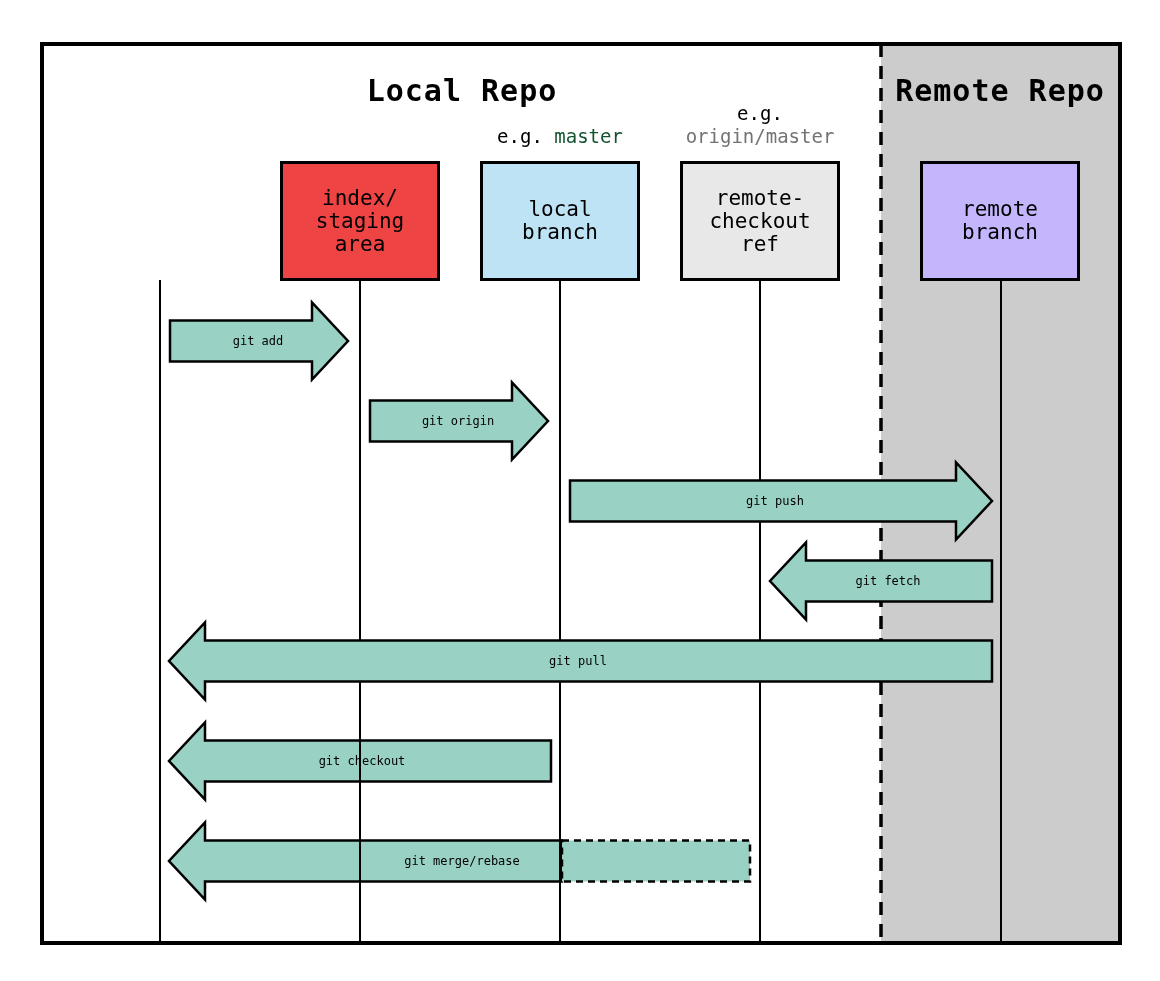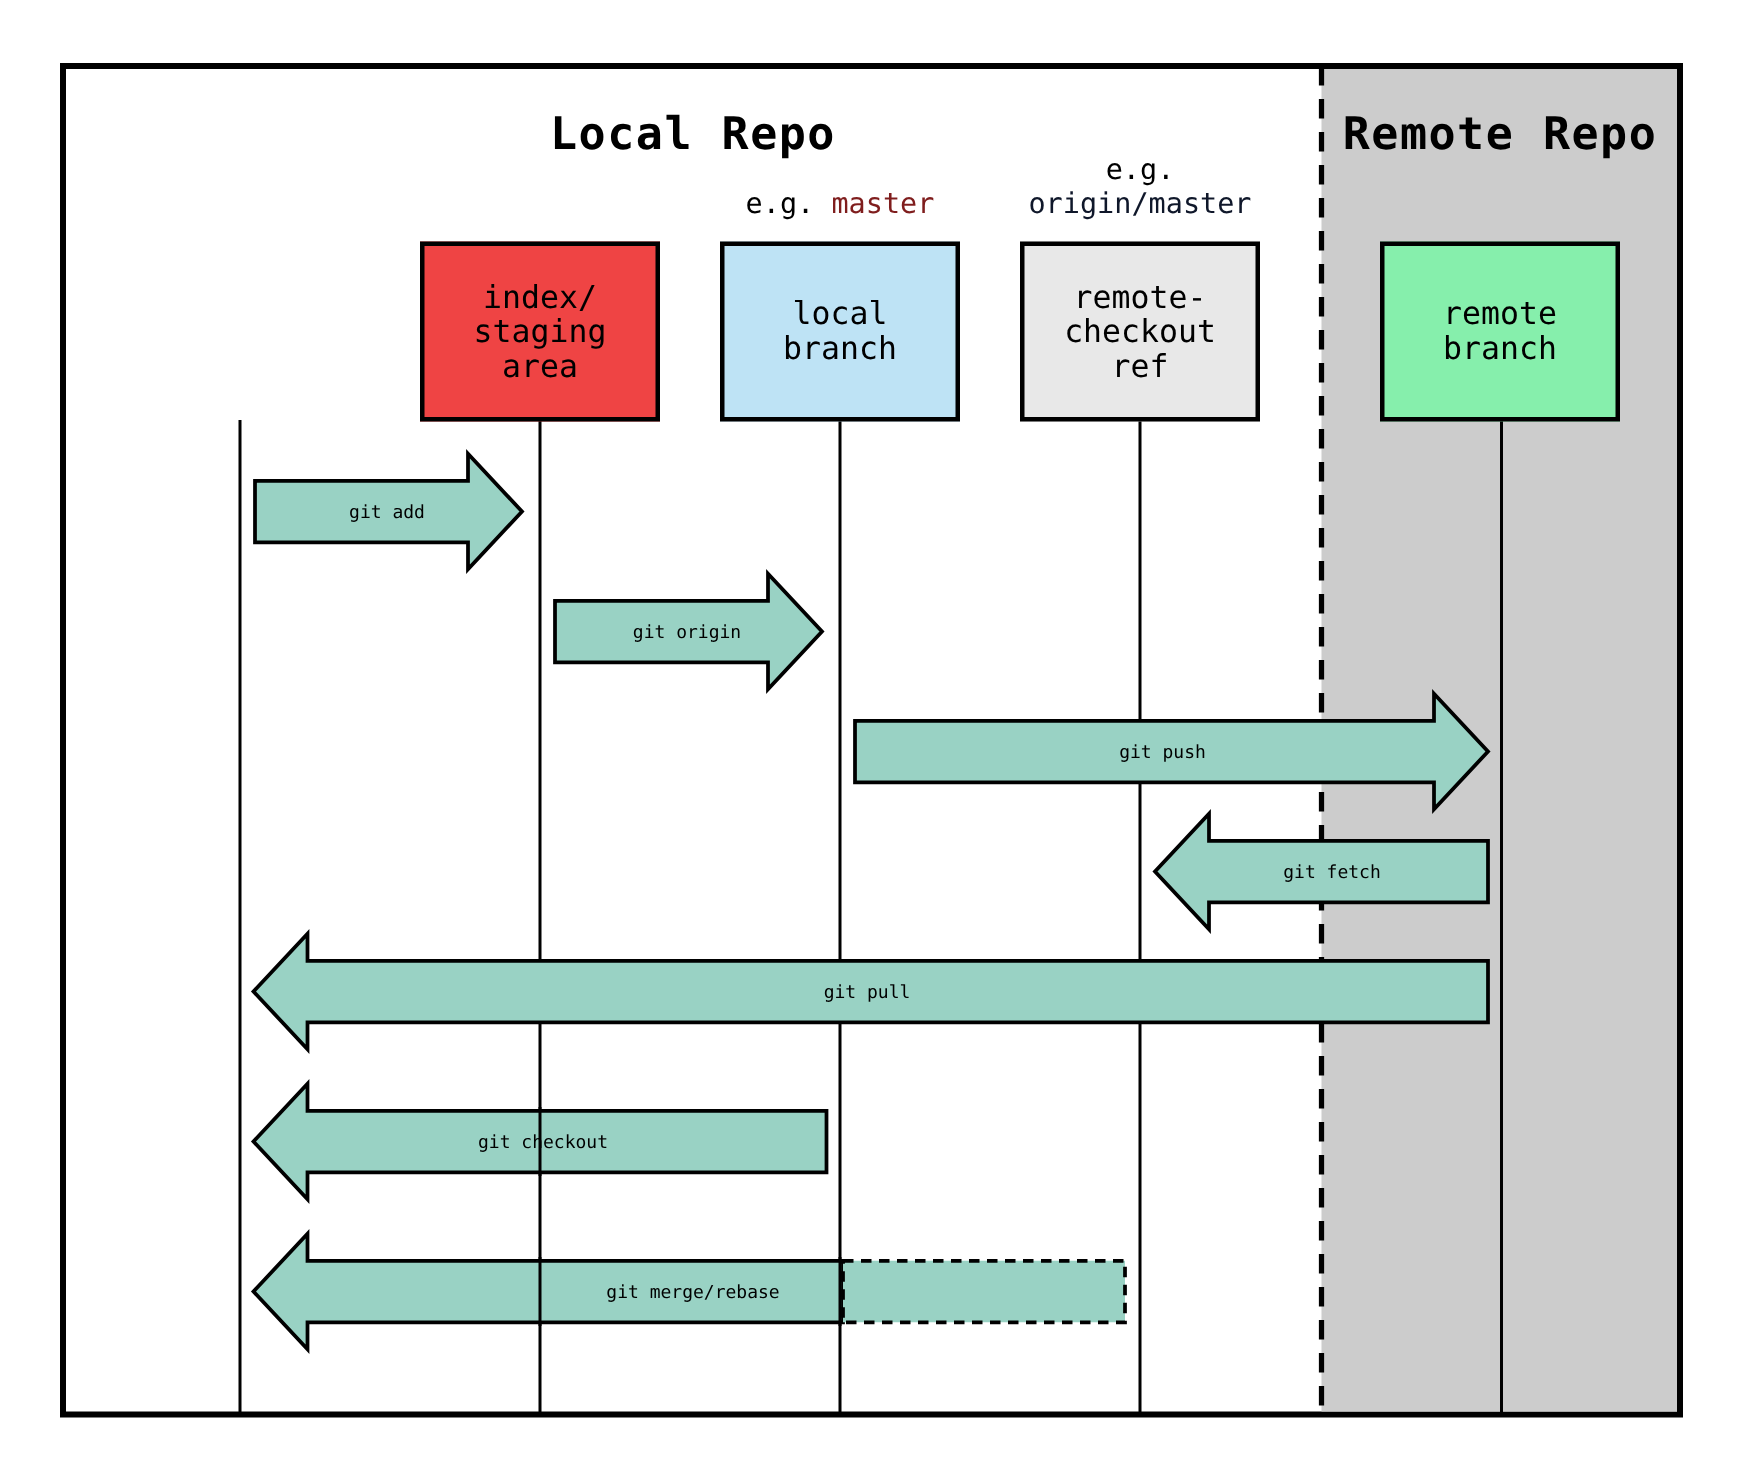--- a/index.html
+++ b/index.html
@@ -73,38 +73,38 @@
       <line x1="360" y1="738" x2="360" y2="784"></line>
       <line x1="360" y1="838" x2="360" y2="884"></line>
       <line x1="560" y1="838" x2="560" y2="884"></line>
     </g>
   </svg>
 
   <div class="zone-title" style="left:462px;top:90px;">Local Repo</div>
   <div class="zone-title" style="left:1000px;top:90px;">Remote Repo</div>
 
   <div class="eg-line" style="left:560px;top:136px;">
-    <span>e.g.</span><span>&nbsp;</span><span class="eg-purple" style="color: #7f1d1d;">master</span>
+    <span>e.g.</span><span>&nbsp;</span><span class="eg-purple" style="color: #14532d;">master</span>
   </div>
   <div class="eg-line" style="left:760px;top:113px;">
     <span>e.g.</span>
   </div>
   <div class="eg-line" style="left:760px;top:136px;">
-    <span class="eg-purple" style="color: #0f172a;">origin/master</span>
+    <span class="eg-purple" style="color: #737373;">origin/master</span>
   </div>
 
   <div class="node" style="left: 280px; background: #ef4444;">index/
 staging
 area</div>
   <div class="node" style="left: 480px; background: rgb(190, 227, 245);">local
 branch</div>
   <div class="node" style="left: 680px; background: rgb(232, 232, 232);">remote-
 checkout
 ref</div>
-  <div class="node" style="left: 920px; background: #86efac;">remote
+  <div class="node" style="left: 920px; background: #c4b5fd;">remote
 branch</div>
 
   <div class="arrow-label" style="left:258px;top:341px;">git add</div>
   <div class="arrow-label" style="left:458px;top:421px;">git origin</div>
   <div class="arrow-label" style="left:775px;top:501px;">git push</div>
   <div class="arrow-label" style="left:888px;top:581px;">git fetch</div>
   <div class="arrow-label" style="left:578px;top:661px;">git pull</div>
   <div class="arrow-label" style="left:362px;top:761px;">git checkout</div>
   <div class="arrow-label" style="left:462px;top:861px;">git merge/rebase</div>
 

